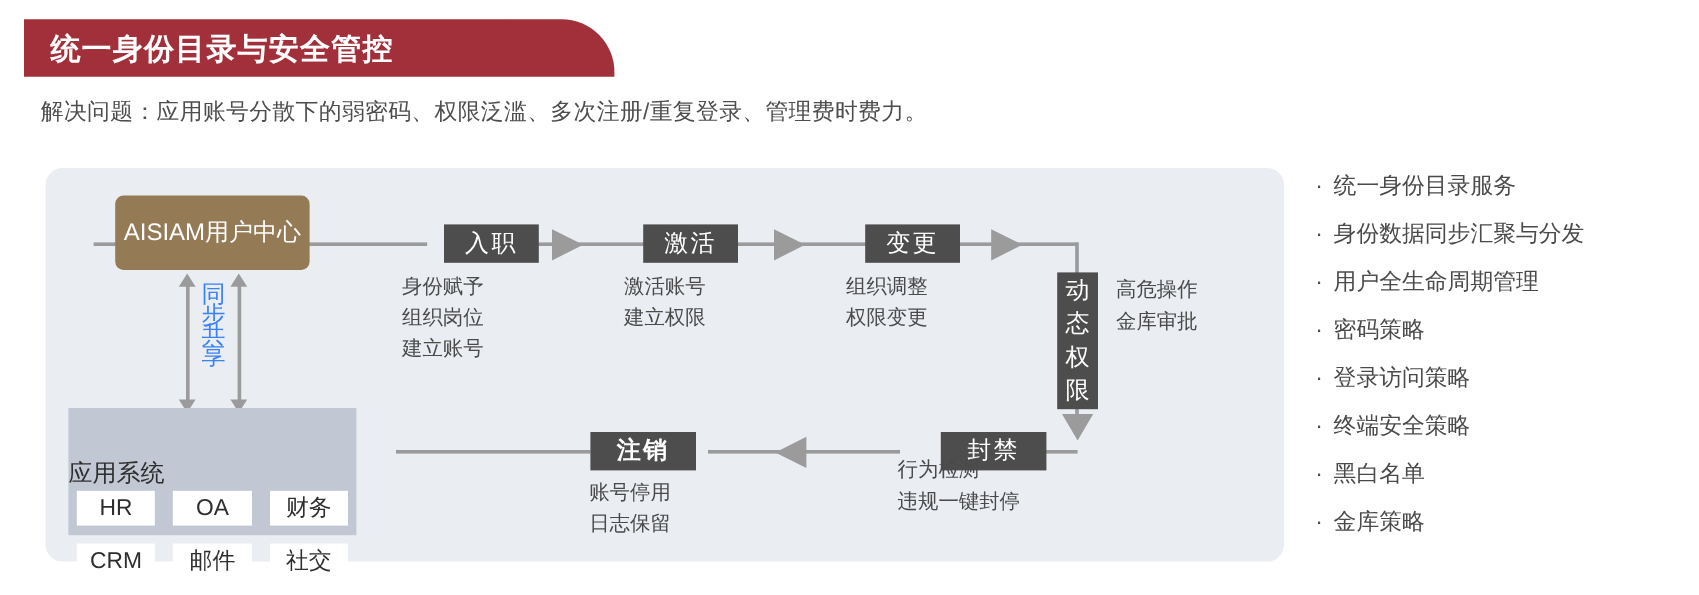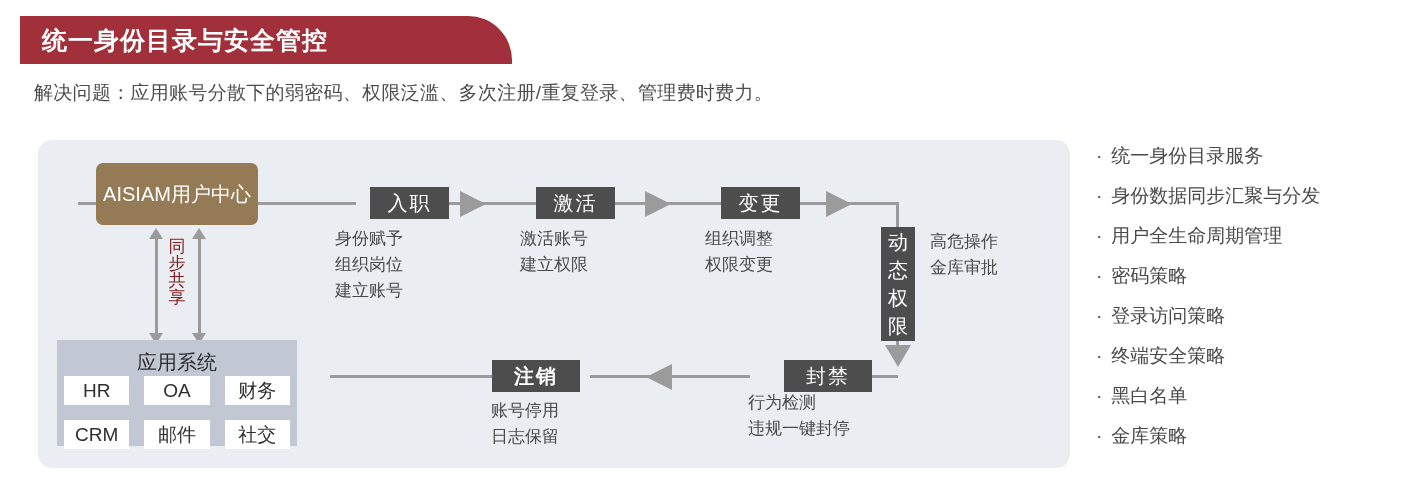--- a/index.html
+++ b/index.html
@@ -89,37 +89,37 @@
     display:flex;flex-direction:row;
     align-items:center;justify-content:center;
     color:#ffffff;
   }
   .aisiam-l1{font-size:20px;line-height:24px;}
   .aisiam-l2{font-size:20px;line-height:25px;}
   
   .sync-label{
     position:absolute;left:168px;top:238px;
     width:18px;
-    font-size:17px;
+    font-size:20px;
     line-height:17px;
-    color:#7f1d1d;
+    color:#3b82f6;
     text-align:center;
   }
   
   .appsys{
     position:absolute;left:57px;top:340px;
     width:240px;height:106px;
     background:#c1c8d4;
     padding:0;
   }
   .appsys-title{
     font-size:20px;color:#2e2e2e;
-    text-align:center;
     padding-top:8px;line-height:28px;
     font-weight:normal;
+    margin-top:33px;
   }
   .appsys-grid{
     display:grid;
     grid-template-columns:repeat(3,1fr);
     gap:15px;
     padding:0 7px 7px 7px;
   }
   .appsys-cell{
     background:#ffffff;
     text-align:center;
@@ -250,21 +250,21 @@
   <span>态</span>
   <span>权</span>
   <span>限</span>
 </div>
 <div class="stage-desc" style="left:930px;top:229px;">
   <div>高危操作</div>
   <div>金库审批</div>
 </div>
 
 <div class="stage-box" style="left:784px;top:360px;width:88px;">封禁</div>
-<div class="stage-desc" style="left:748px;top:390px;">
+<div class="stage-desc" style="left:748px;top:379px;">
   <div>行为检测</div>
   <div>违规一键封停</div>
 </div>
 
 <div class="stage-box" style="left:492px;top:360px;width:88px;font-weight:bold;">注销</div>
 <div class="stage-desc" style="left:491px;top:398px;">
   <div>账号停用</div>
   <div>日志保留</div>
 </div>
 

